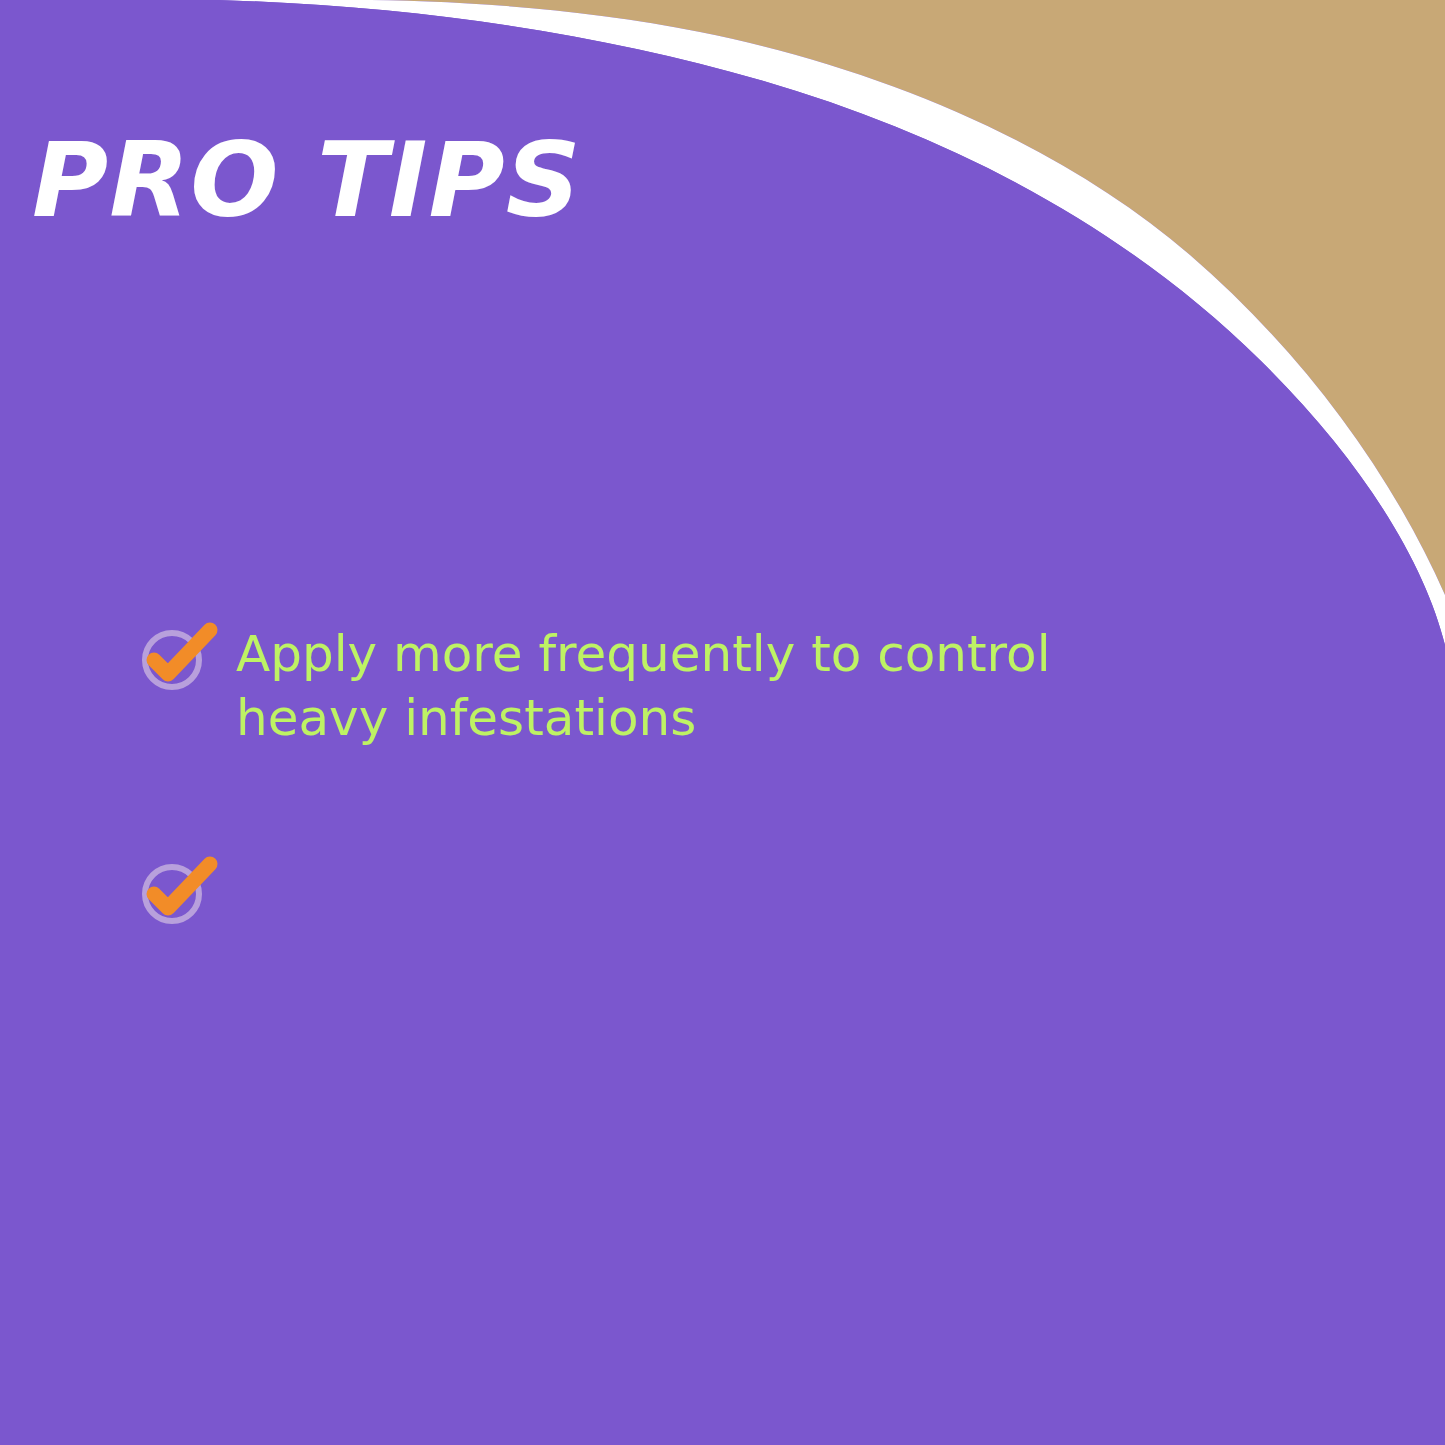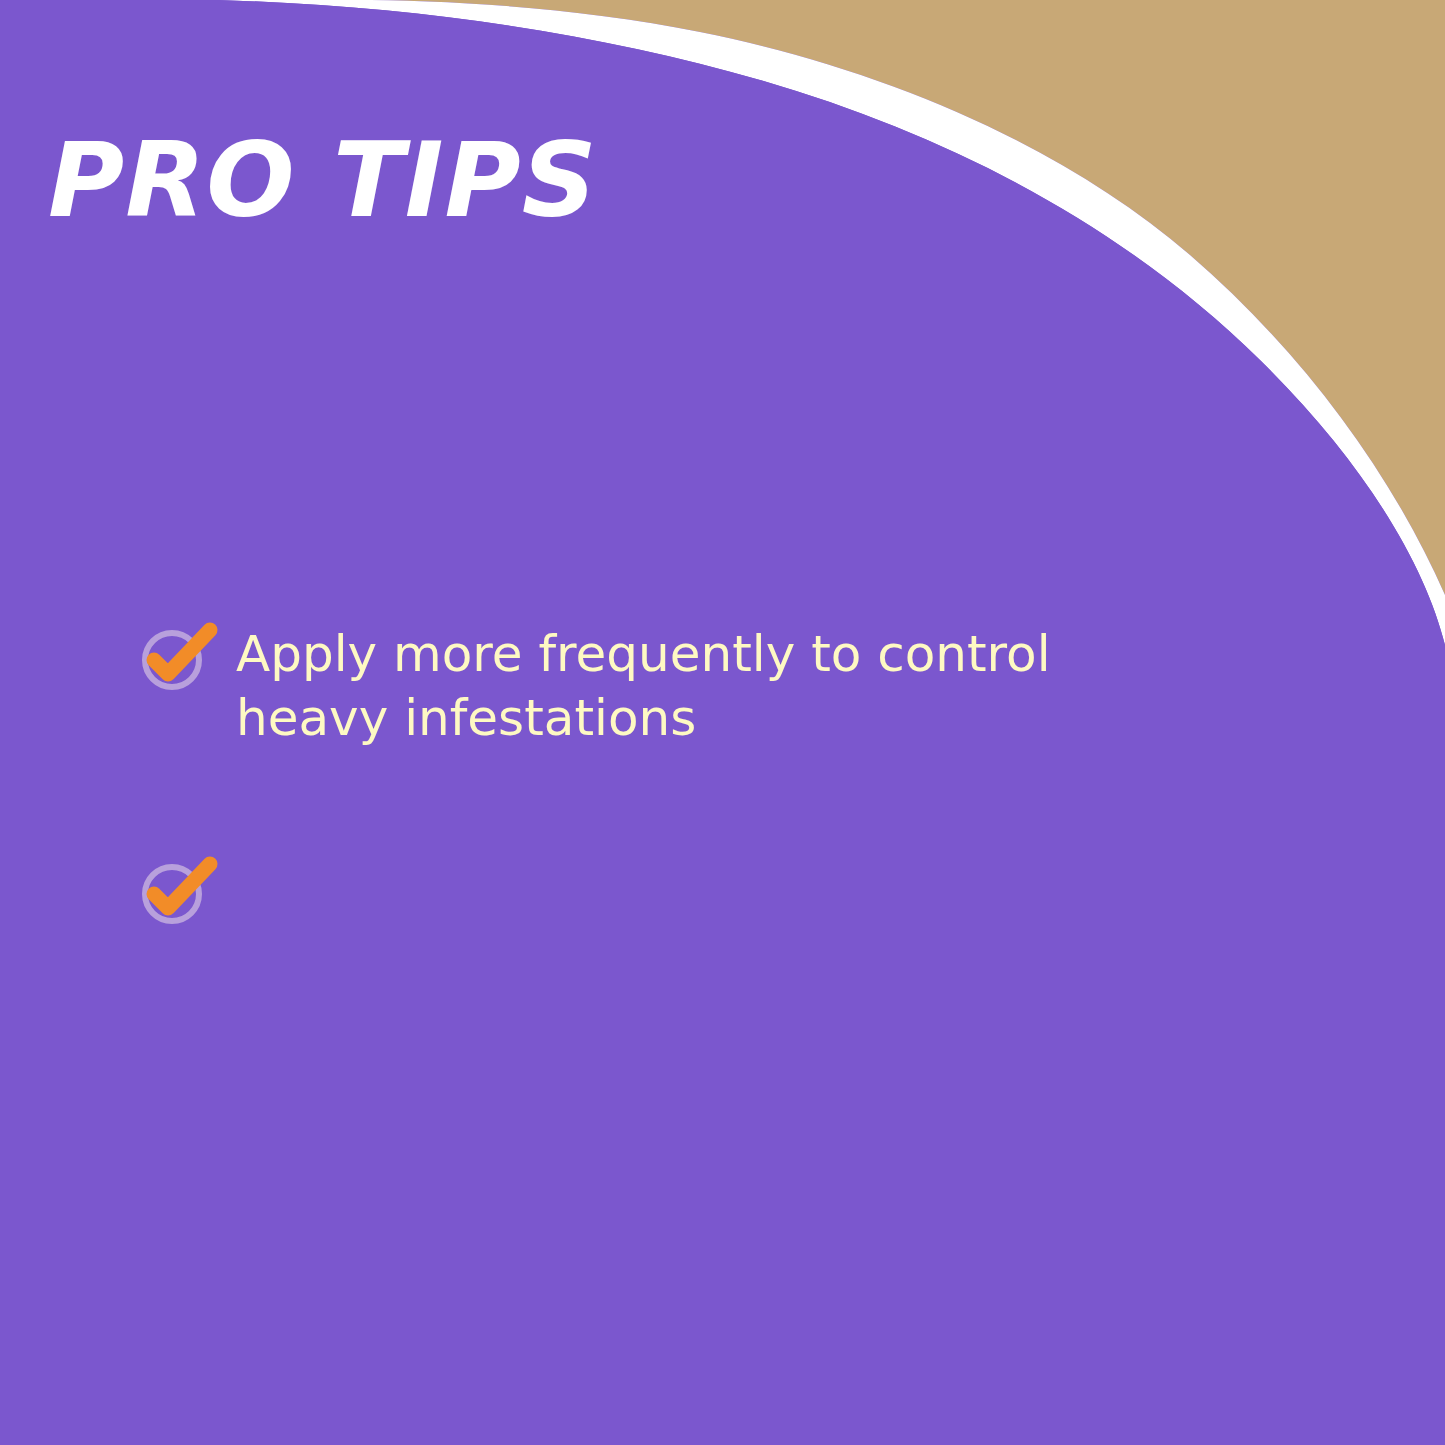--- a/index.html
+++ b/index.html
@@ -23,21 +23,21 @@
     display: block;
   }
   #content {
     position: absolute;
     top: 0; left: 0;
     width: 1445px;
     height: 1445px;
   }
   .title {
     position: absolute;
-    left: 48px;
+    left: 32px;
     top: 128px;
     font-family: "DejaVu Sans", "Liberation Sans", sans-serif;
     font-size: 104px;
     font-weight: 700;
     font-style: italic;
     color: #FFFFFF;
     letter-spacing: 1px;
     line-height: 1.0;
     white-space: nowrap;
   }
@@ -56,21 +56,21 @@
   .check-icon {
     flex: 0 0 auto;
     width: 78px;
     height: 74px;
     margin-right: 18px;
     position: relative;
     top: 2px;
   }
   .check-icon svg { display: block; width: 78px; height: 74px; overflow: visible; }
   .tip-text {
-    color: #fef9c3;
+    color: #bef264;
     font-family: "DejaVu Sans", "Liberation Sans", sans-serif;
     font-size: 50px;
     font-weight: 400;
     line-height: 1.28;
     max-width: 880px;
   }
 </style>
 </head>
 <body>
 

